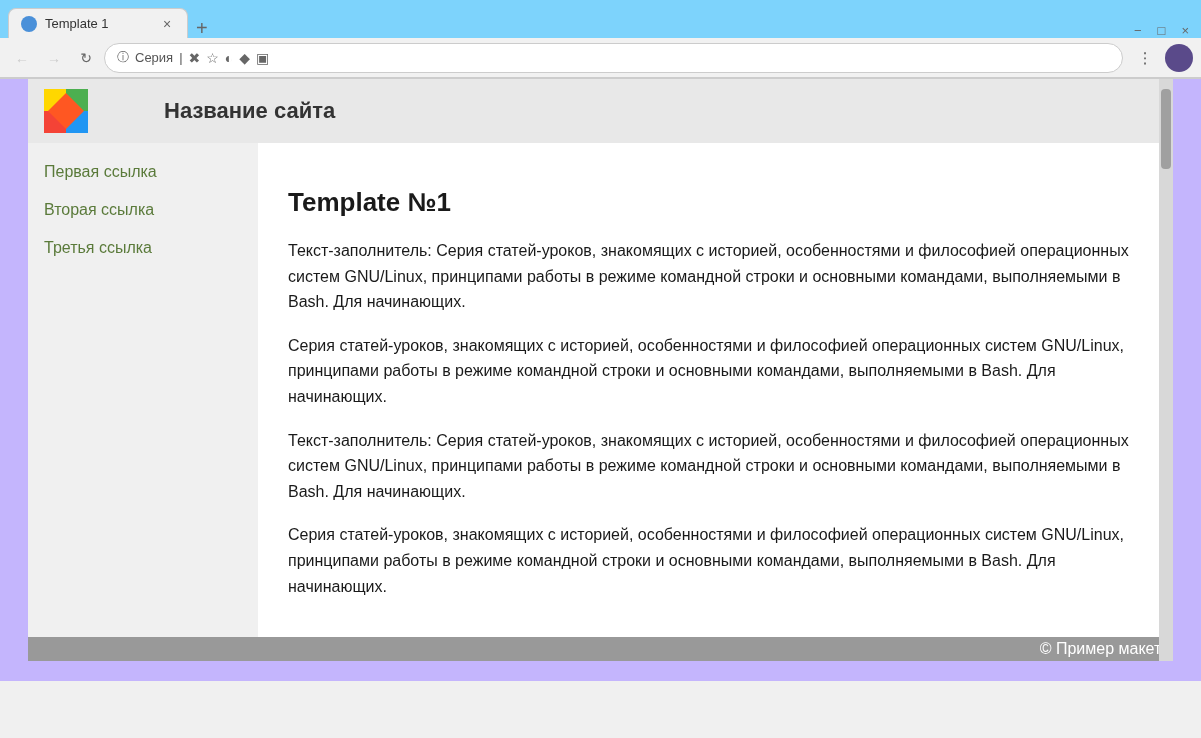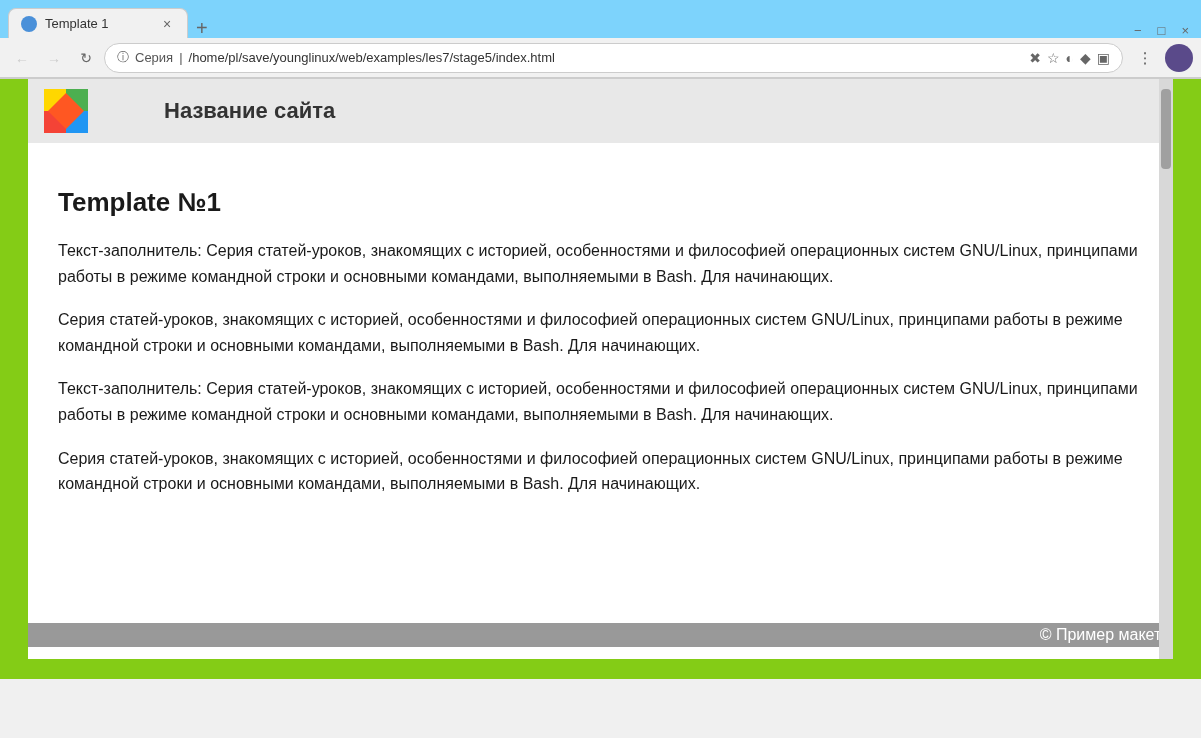--- a/index.html
+++ b/index.html
@@ -207,21 +207,21 @@
     }
     .scrollbar-area {
       position: absolute;
       right: 0;
       top: 0;
       bottom: 0;
       width: 14px;
       background: #d8d8d8;
     }
     .browser-outer {
-      background: #84cc16;
+      background: #c4b5fd;
       padding-bottom: 20px;
     }
   </style>
 </head>
 <body>
 
 <div class="browser-chrome">
 
   <div class="tab-bar">
     <div class="tab">
@@ -238,21 +238,20 @@
   </div>
 
   <div class="nav-bar">
     <div class="nav-btn disabled">←</div>
     <div class="nav-btn disabled">→</div>
     <div class="nav-btn">↻</div>
     <div class="address-bar-wrap">
       <span class="address-secure">ⓘ</span>
       <span style="color:#555;font-size:13px;">Серия</span>
       <span style="color:#555;font-size:13px;"> | </span>
-      <span class="address-text">/home/pl/save/younglinux/web/examples/les7/stage5/index.html</span>
       <div class="address-icons">
         <span style="cursor:pointer;">✖</span>
         <span style="cursor:pointer;">☆</span>
         <span style="cursor:pointer;">◐</span>
         <span style="cursor:pointer;">◆</span>
         <span style="cursor:pointer;">▣</span>
       </div>
     </div>
     <div class="nav-bar-right">
       <div class="nav-icon-btn">⋮</div>
@@ -287,20 +286,25 @@
         <rect x="22" y="0" width="22" height="22" fill="#4CAF50"></rect>
         <rect x="0" y="22" width="22" height="22" fill="#F44336"></rect>
         <rect x="22" y="22" width="22" height="22" fill="#2196F3"></rect>
         <polygon points="22,4 40,22 22,40 4,22" fill="#FF5722"></polygon>
       </svg>
       <span class="site-title" style="margin-left:60px;">Название сайта</span>
     </div>
 
     <div class="site-body">
 
+      <div class="site-sidebar">
+        <a class="sidebar-link">Первая ссылка</a>
+        <a class="sidebar-link">Вторая ссылка</a>
+        <a class="sidebar-link">Третья ссылка</a>
+      </div>
 
       <div class="site-main">
         <h1 class="main-title">Template №1</h1>
         <p class="main-para">Текст-заполнитель: Серия статей-уроков, знакомящих с историей, особенностями и философией операционных систем GNU/Linux, принципами работы в режиме командной строки и основными командами, выполняемыми в Bash. Для начинающих.</p>
         <p class="main-para">Серия статей-уроков, знакомящих с историей, особенностями и философией операционных систем GNU/Linux, принципами работы в режиме командной строки и основными командами, выполняемыми в Bash. Для начинающих.</p>
         <p class="main-para">Текст-заполнитель: Серия статей-уроков, знакомящих с историей, особенностями и философией операционных систем GNU/Linux, принципами работы в режиме командной строки и основными командами, выполняемыми в Bash. Для начинающих.</p>
         <p class="main-para">Серия статей-уроков, знакомящих с историей, особенностями и философией операционных систем GNU/Linux, принципами работы в режиме командной строки и основными командами, выполняемыми в Bash. Для начинающих.</p>
       </div>
 
       <div class="scrollbar-area">

